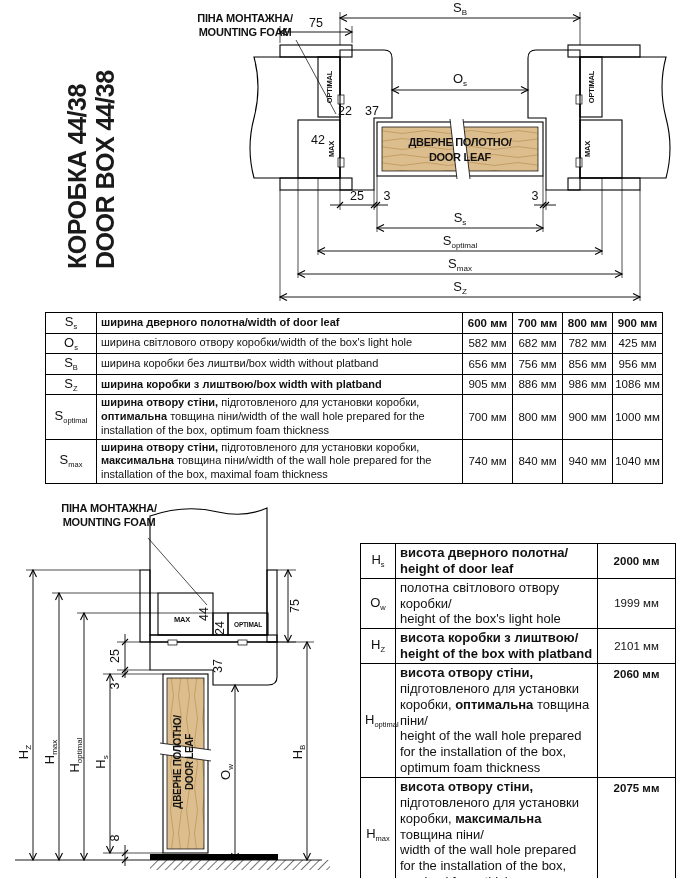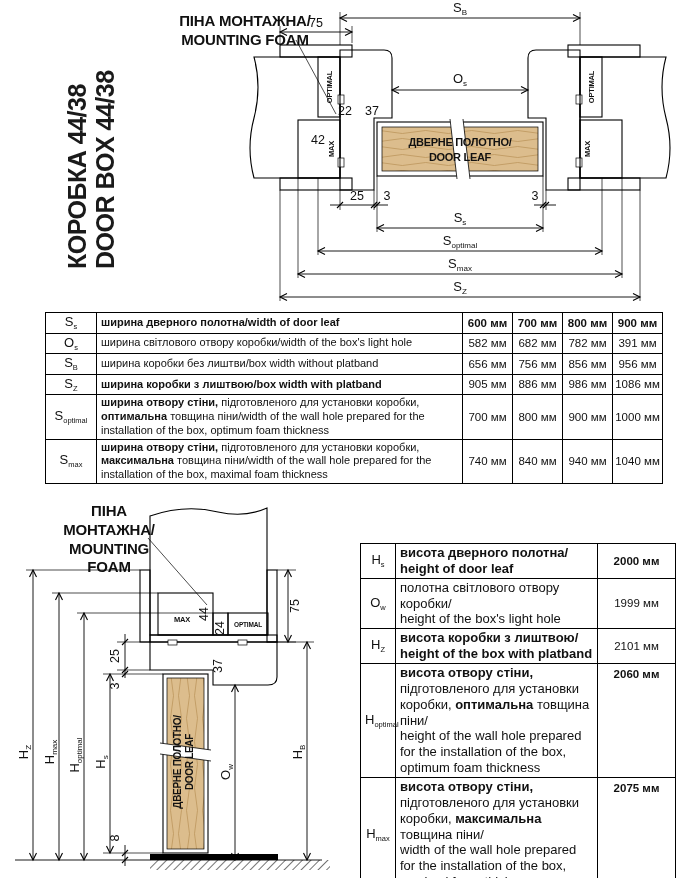--- a/index.html
+++ b/index.html
@@ -3,21 +3,21 @@
 <meta charset="utf-8">
 <style>
   html,body{margin:0;padding:0;background:#fff;}
   .page{position:relative;width:694px;height:878px;background:#fff;overflow:hidden;
         font-family:"Liberation Sans",sans-serif;color:#111;}
   
   .main-title{position:absolute;left:-15px;top:128px;width:220px;height:62px;
       transform:rotate(-90deg);font-weight:bold;font-size:25px;line-height:1.1;
       letter-spacing:-0.5px;white-space:nowrap;color:#1a1a1a;}
   
-  .foam-label{position:absolute;font-weight:bold;font-size:15px;line-height:1.25;
+  .foam-label{position:absolute;font-weight:bold;font-size:11px;line-height:1.25;
       text-align:center;letter-spacing:-0.2px;color:#111;}
   .foam-label.top{left:178px;top:12px;width:134px;}
   .foam-label.bottom{left:50px;top:502px;width:118px;}
   
   svg text{font-family:"Liberation Sans",sans-serif;fill:#111;}
   .dimtxt{font-size:13px;}
   .sub{font-size:8px;}
   .num{font-size:12.5px;}
   .blocklbl{font-size:7.5px;font-weight:bold;letter-spacing:-0.2px;}
   .leaflbl{font-size:11px;font-weight:bold;letter-spacing:-0.3px;}
@@ -194,21 +194,21 @@
       <td class="val vb">700 мм</td>
       <td class="val vb">800 мм</td>
       <td class="val vb">900 мм</td>
     </tr>
     <tr>
       <td class="sym"><span class="s-main">O</span><sub>s</sub></td>
       <td class="desc"><b></b><span>ширина світлового отвору коробки/width of the box's light hole</span><b></b><span></span></td>
       <td class="val">582 мм</td>
       <td class="val">682 мм</td>
       <td class="val">782 мм</td>
-      <td class="val">391 мм</td>
+      <td class="val">425 мм</td>
     </tr>
     <tr>
       <td class="sym"><span class="s-main">S</span><sub>B</sub></td>
       <td class="desc"><b></b><span>ширина коробки без лиштви/box width without platband</span><b></b><span></span></td>
       <td class="val">656 мм</td>
       <td class="val">756 мм</td>
       <td class="val">856 мм</td>
       <td class="val">956 мм</td>
     </tr>
     <tr>

